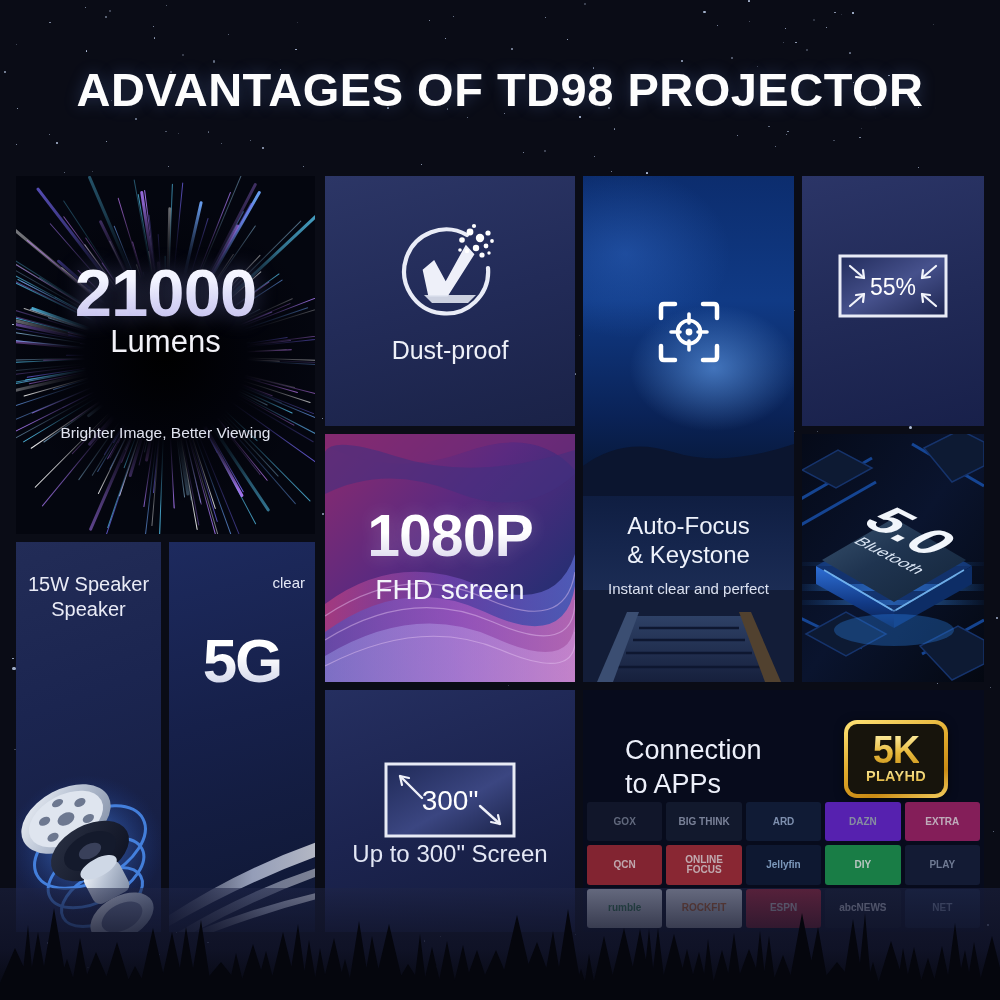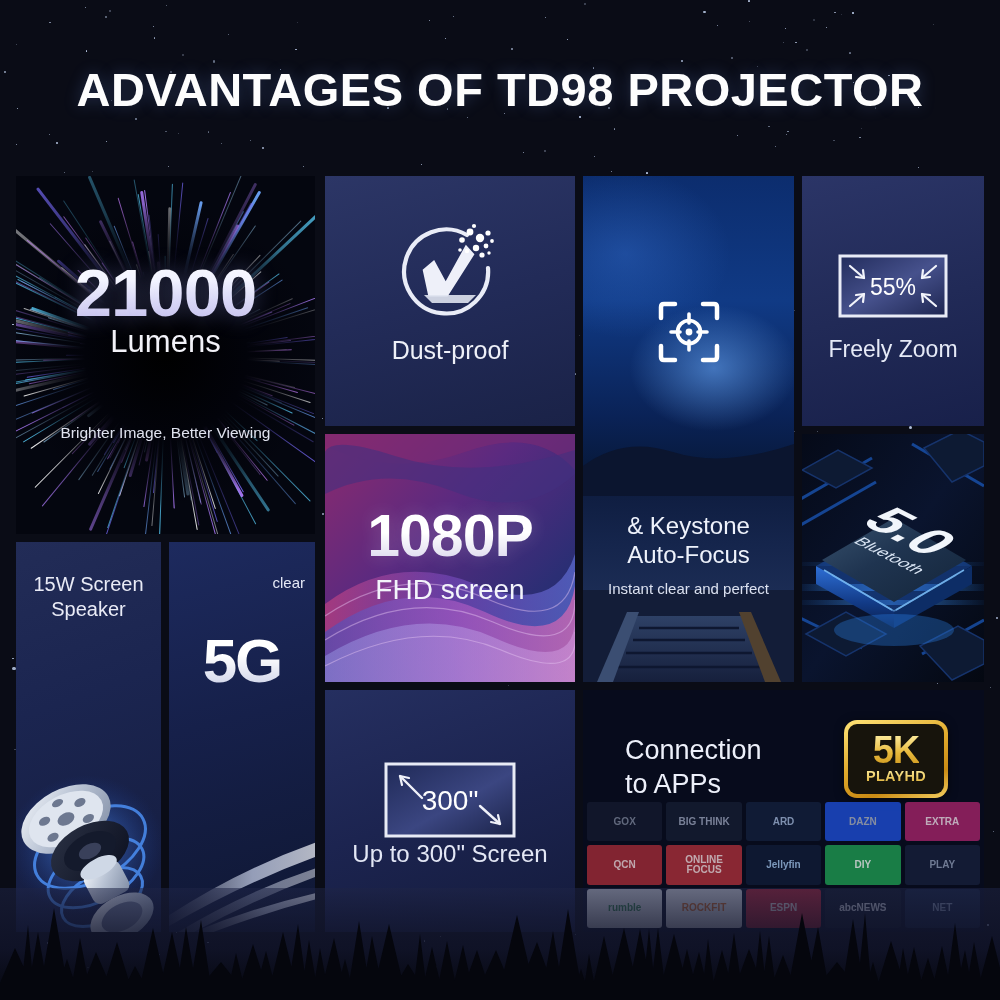--- a/index.html
+++ b/index.html
@@ -798,21 +798,21 @@
         <i class="ray" style="width:97px;height:2.6px;transform:rotate(106.6deg) translateX(29px);background:linear-gradient(90deg,#b07cff00,#b07cff);opacity:0.50"></i>
       </div>
     <div class="burst-core"></div>
     <div class="lum-txt lum-num" style="top:78px">21000</div>
     <div class="lum-txt lum-sub" style="top:148px">Lumens</div>
     <div class="lum-txt lum-tag" style="top:248px">Brighter Image, Better Viewing</div>
   </div>
 
   <div class="tile t-speaker">
     <div class="spk-title">
-      <div>15W Screen</div>
+      <div>15W Speaker</div>
       <div>Speaker</div>
     </div>
     <svg class="spk-art" viewBox="0 0 165 215">
       <defs>
         <radialGradient id="gglow" cx="50%" cy="50%" r="50%">
           <stop offset="0%" stop-color="#4f8ff5" stop-opacity=".85"></stop>
           <stop offset="100%" stop-color="#1a3a8c" stop-opacity="0"></stop>
         </radialGradient>
         <linearGradient id="gmetal" x1="0" y1="0" x2="1" y2="1">
           <stop offset="0%" stop-color="#f2f5fa"></stop>
@@ -996,22 +996,22 @@
       <circle cx="34" cy="34" r="11.5" fill="none" stroke="#ffffff" stroke-width="3.6"></circle>
       <circle cx="34" cy="34" r="3.4" fill="#ffffff"></circle>
       <g stroke="#ffffff" stroke-width="3.6" stroke-linecap="round">
         <line x1="34" y1="16" x2="34" y2="25"></line>
           <line x1="34" y1="43" x2="34" y2="52"></line>
         <line x1="16" y1="34" x2="25" y2="34"></line>
           <line x1="43" y1="34" x2="52" y2="34"></line>
       </g>
     </svg>
     <div class="focus-t1">
+      <div>Auto-Focus</div>
       <div>&amp; Keystone</div>
-      <div>Auto-Focus</div>
     </div>
     <div class="focus-t2">Instant clear and perfect</div>
   </div>
 
   <div class="tile t-zoom">
     <svg class="zoom-box" width="110" height="64" viewBox="0 0 110 64">
       <defs>
         <linearGradient id="zb" x1="0" y1="0" x2="1" y2="1">
           <stop offset="0%" stop-color="#222c5c"></stop>
             <stop offset="50%" stop-color="#46518c"></stop>
@@ -1024,21 +1024,20 @@
           <path d="M26,24 L18,23 M26,24 L25,16"></path>
         <line x1="98" y1="12" x2="84" y2="24"></line>
           <path d="M84,24 L92,23 M84,24 L85,16"></path>
         <line x1="12" y1="52" x2="26" y2="40"></line>
           <path d="M26,40 L18,41 M26,40 L25,48"></path>
         <line x1="98" y1="52" x2="84" y2="40"></line>
           <path d="M84,40 L92,41 M84,40 L85,48"></path>
       </g>
       <text x="55" y="41" text-anchor="middle" font-family="Liberation Sans, sans-serif" font-size="23" fill="#ffffff">55%</text>
     </svg>
-    <div class="zoom-label">Freely Zoom</div>
   </div>
 
   <div class="tile t-bt">
     <svg viewBox="0 0 182 248" style="position:absolute;inset:0;width:100%;height:100%">
       <defs>
         <linearGradient id="pcb" x1="0" y1="0" x2="1" y2="1">
           <stop offset="0%" stop-color="#050a18"></stop>
             <stop offset="50%" stop-color="#0a142e"></stop>
           <stop offset="100%" stop-color="#040811"></stop>
         </linearGradient>
@@ -1106,21 +1105,21 @@
         <div class="b4k">5K</div>
         <div class="bhd">
           <span>PLAY</span><span>HD</span>
         </div>
       </div>
     </div>
     <div class="appgrid" id="appgrid">
         <div class="appcell" style="background:#141a2e;color:#7b8399">GOX</div>
         <div class="appcell" style="background:#161d33;color:#9aa3bb">BIG THINK</div>
         <div class="appcell" style="background:#13203c;color:#9fb4d8">ARD</div>
-        <div class="appcell" style="background:#1d4ed8;color:#aab3c6">DAZN</div>
+        <div class="appcell" style="background:#6d28d9;color:#aab3c6">DAZN</div>
         <div class="appcell" style="background:#a8246b;color:#f2d7e6">EXTRA</div>
         <div class="appcell" style="background:#a52b38;color:#f3d3d6">QCN</div>
         <div class="appcell" style="background:#ae2f3a;color:#f5d6d8">ONLINE FOCUS</div>
         <div class="appcell" style="background:#111c38;color:#9dc0e8">Jellyfin</div>
         <div class="appcell" style="background:#1f9d52;color:#eafaf0">DIY</div>
         <div class="appcell" style="background:#17203b;color:#8d9ab5">PLAY</div>
         <div class="appcell" style="background:#eef1f3;color:#3f8f52">rumble</div>
         <div class="appcell" style="background:#f2f3f5;color:#e2762a">ROCKFIT</div>
         <div class="appcell" style="background:#c62434;color:#fbe6e8">ESPN</div>
         <div class="appcell" style="background:#111726;color:#e8ecf3">abcNEWS</div>

